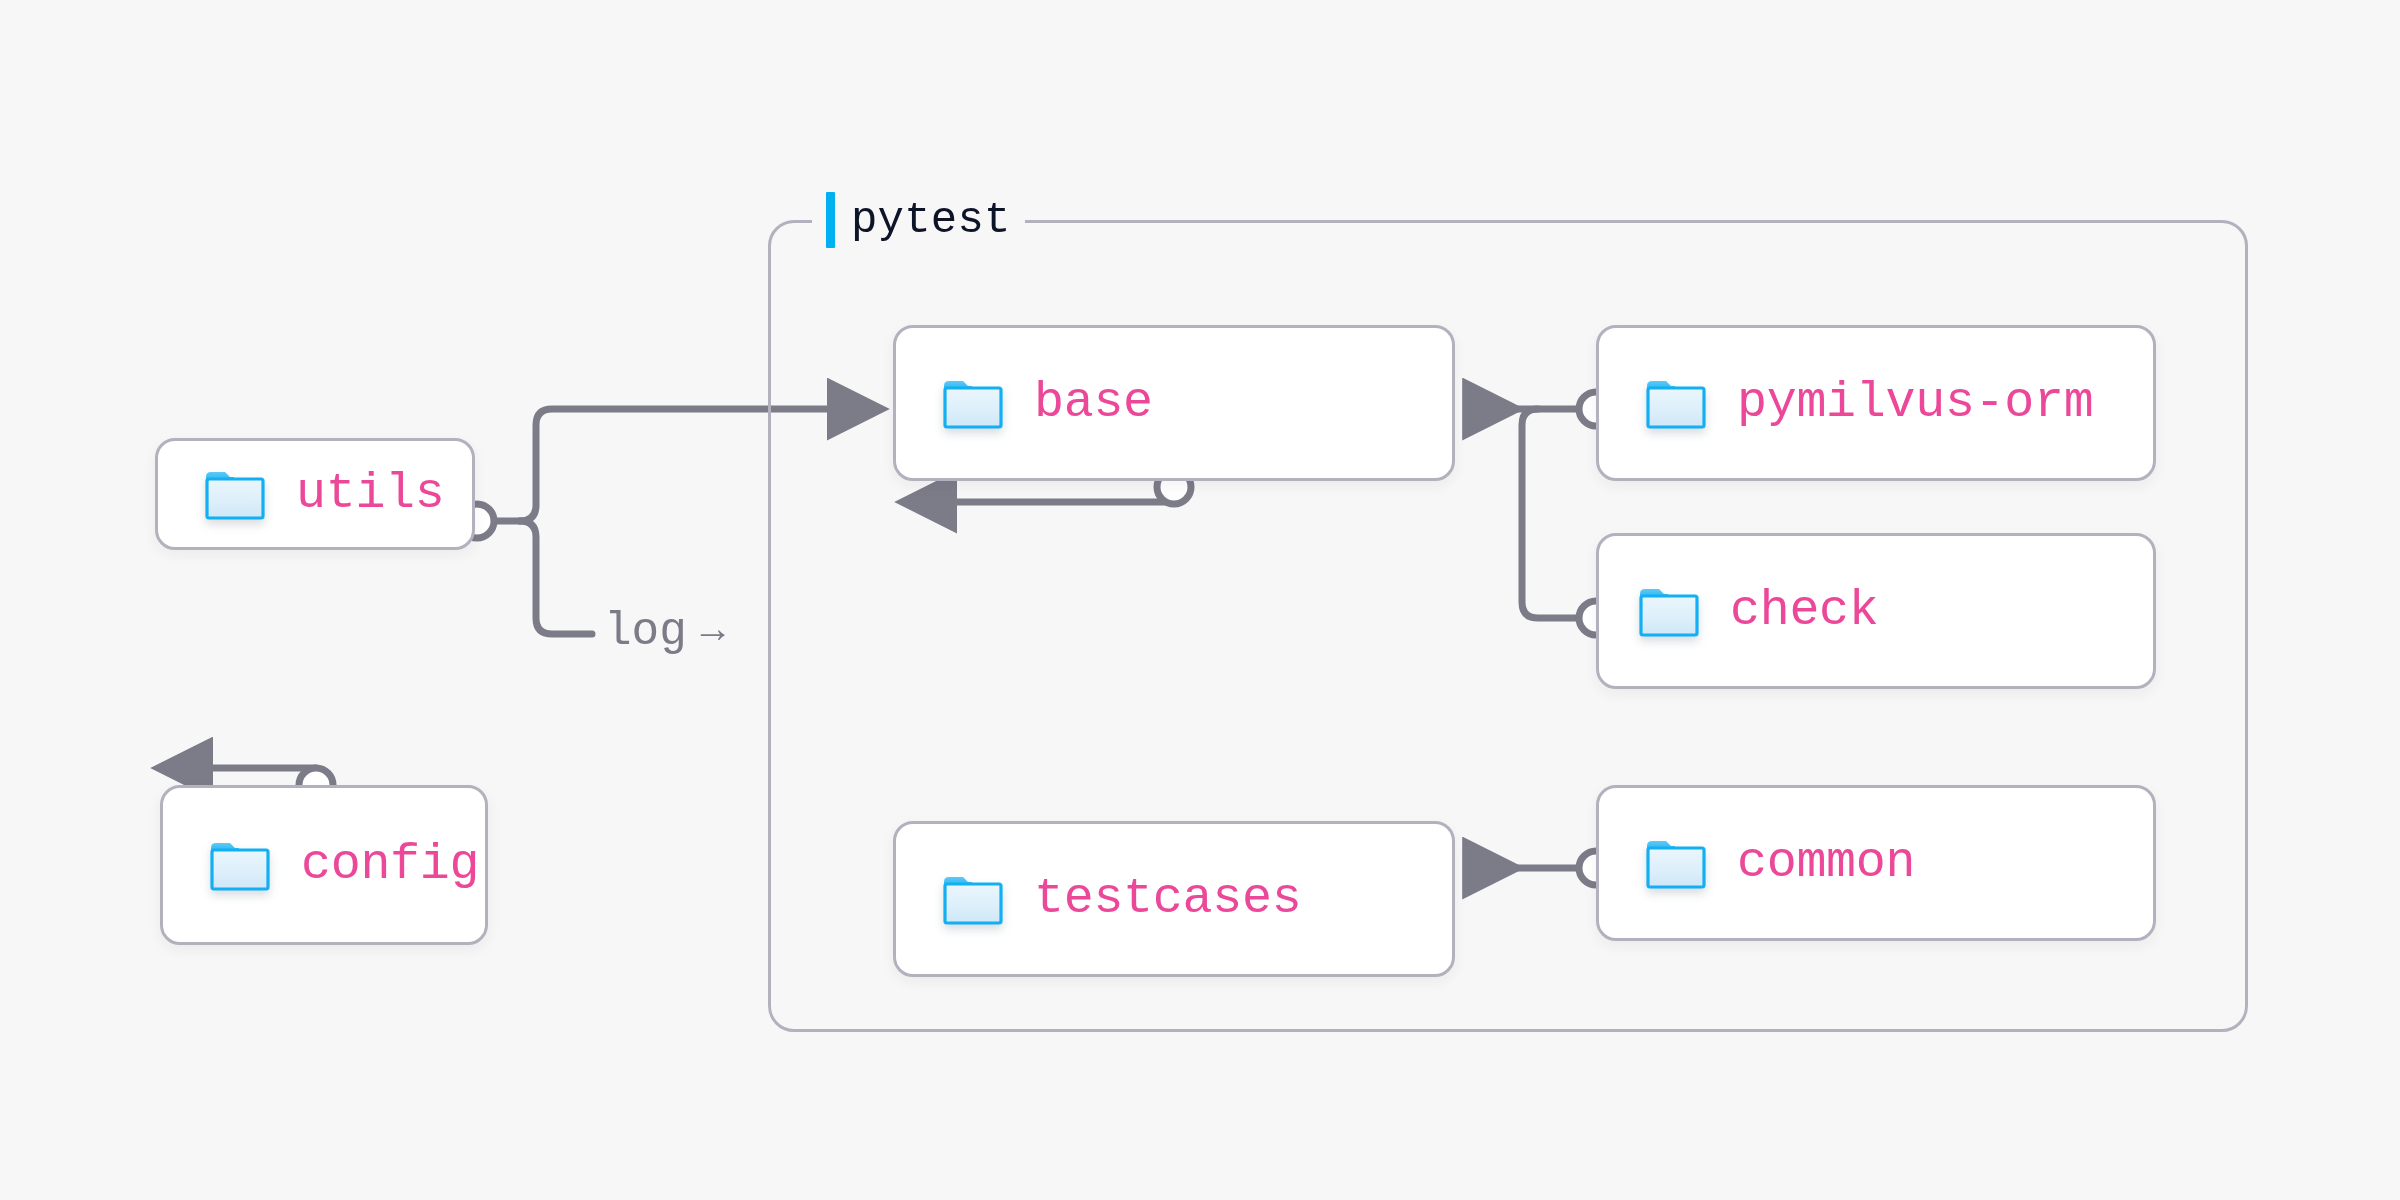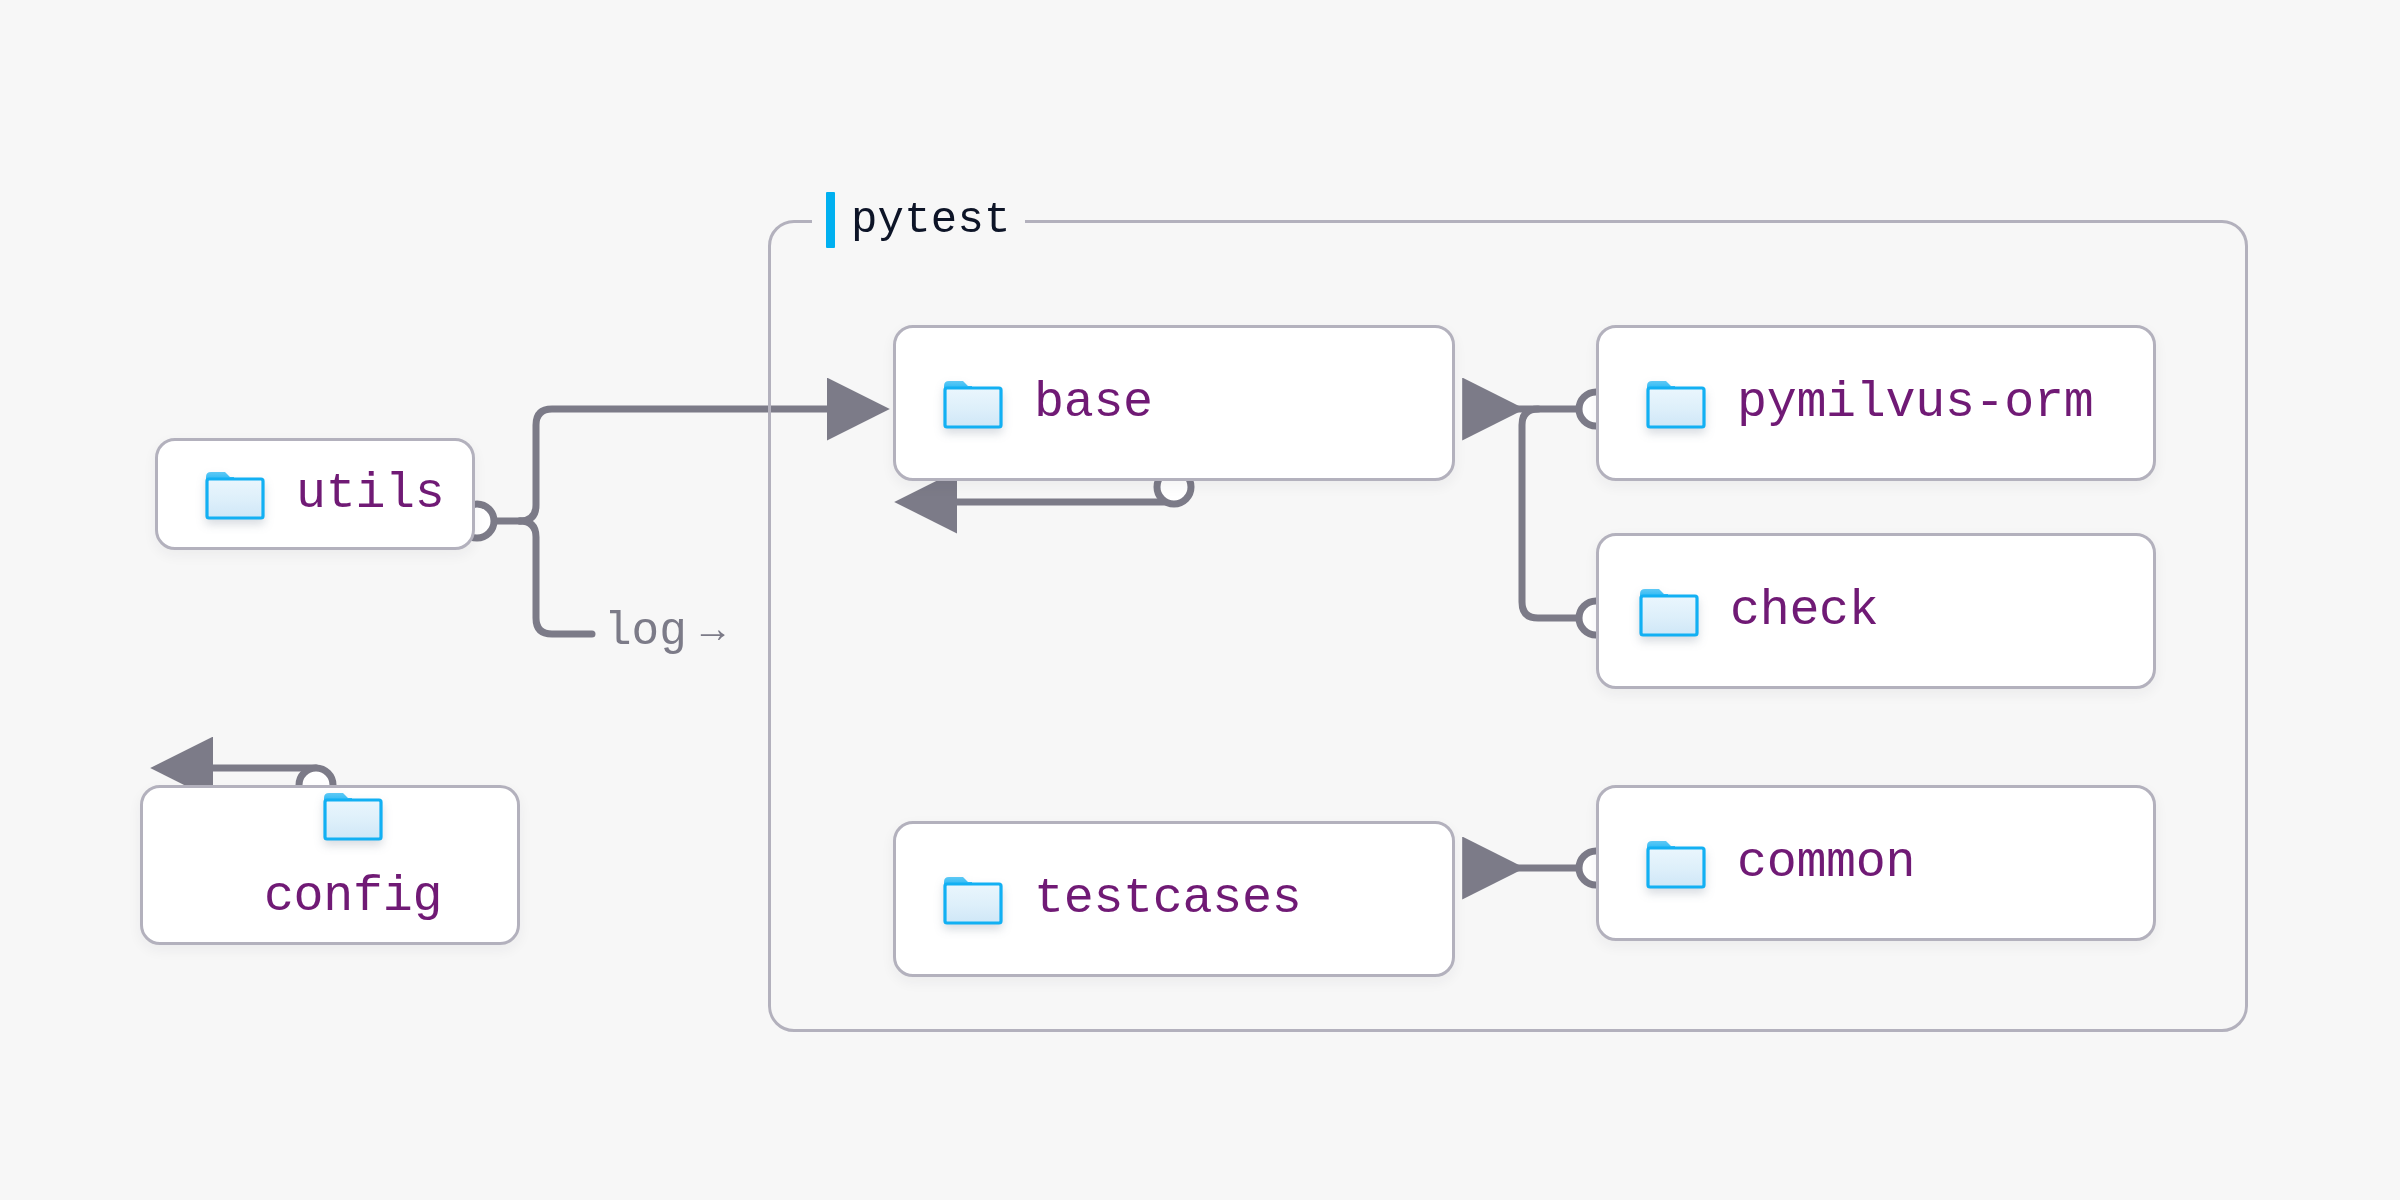--- a/index.html
+++ b/index.html
@@ -55,21 +55,21 @@
     border-radius: 20px;
     box-sizing: border-box;
     display: flex;
     align-items: center;
     padding-left: 46px;
     gap: 30px;
     box-shadow: 0 5px 14px rgba(30, 30, 50, 0.055);
   }
   .node-label {
     font-size: 50px;
-    color: #701a75;
+    color: #ec4899;
     letter-spacing: -0.3px;
     white-space: nowrap;
     line-height: 1;
   }
   .folder-icon {
     flex: none;
     width: 62px;
     height: 54px;
     filter: drop-shadow(0 5px 5px rgba(40,60,90,0.18));
   }
@@ -162,21 +162,21 @@
   </div>
 
   <div class="node" style="left:155px; top:438px; width:320px; height:112px;">
     <svg class="folder-icon" viewBox="0 0 62 54">
       <path d="M2 10 q0-5 5-5 h14 l5 5 h4 v6 H2 z" fill="url(#folderTab)"></path>
       <rect x="3" y="12" width="56" height="39" rx="2" fill="url(#folderBody)" stroke="#12b0f3" stroke-width="3.2"></rect>
     </svg>
     <span class="node-label">utils</span>
   </div>
 
-  <div class="node" style="left:140px; top:785px; width:380px; height:160px;flex-direction:column;">
+  <div class="node" style="left:160px; top:785px; width:328px; height:160px;">
     <svg class="folder-icon" viewBox="0 0 62 54">
       <path d="M2 10 q0-5 5-5 h14 l5 5 h4 v6 H2 z" fill="url(#folderTab)"></path>
       <rect x="3" y="12" width="56" height="39" rx="2" fill="url(#folderBody)" stroke="#12b0f3" stroke-width="3.2"></rect>
     </svg>
     <span class="node-label">config</span>
   </div>
 
   <div class="node" style="left:893px; top:325px; width:562px; height:156px;">
     <svg class="folder-icon" viewBox="0 0 62 54">
       <path d="M2 10 q0-5 5-5 h14 l5 5 h4 v6 H2 z" fill="url(#folderTab)"></path>

